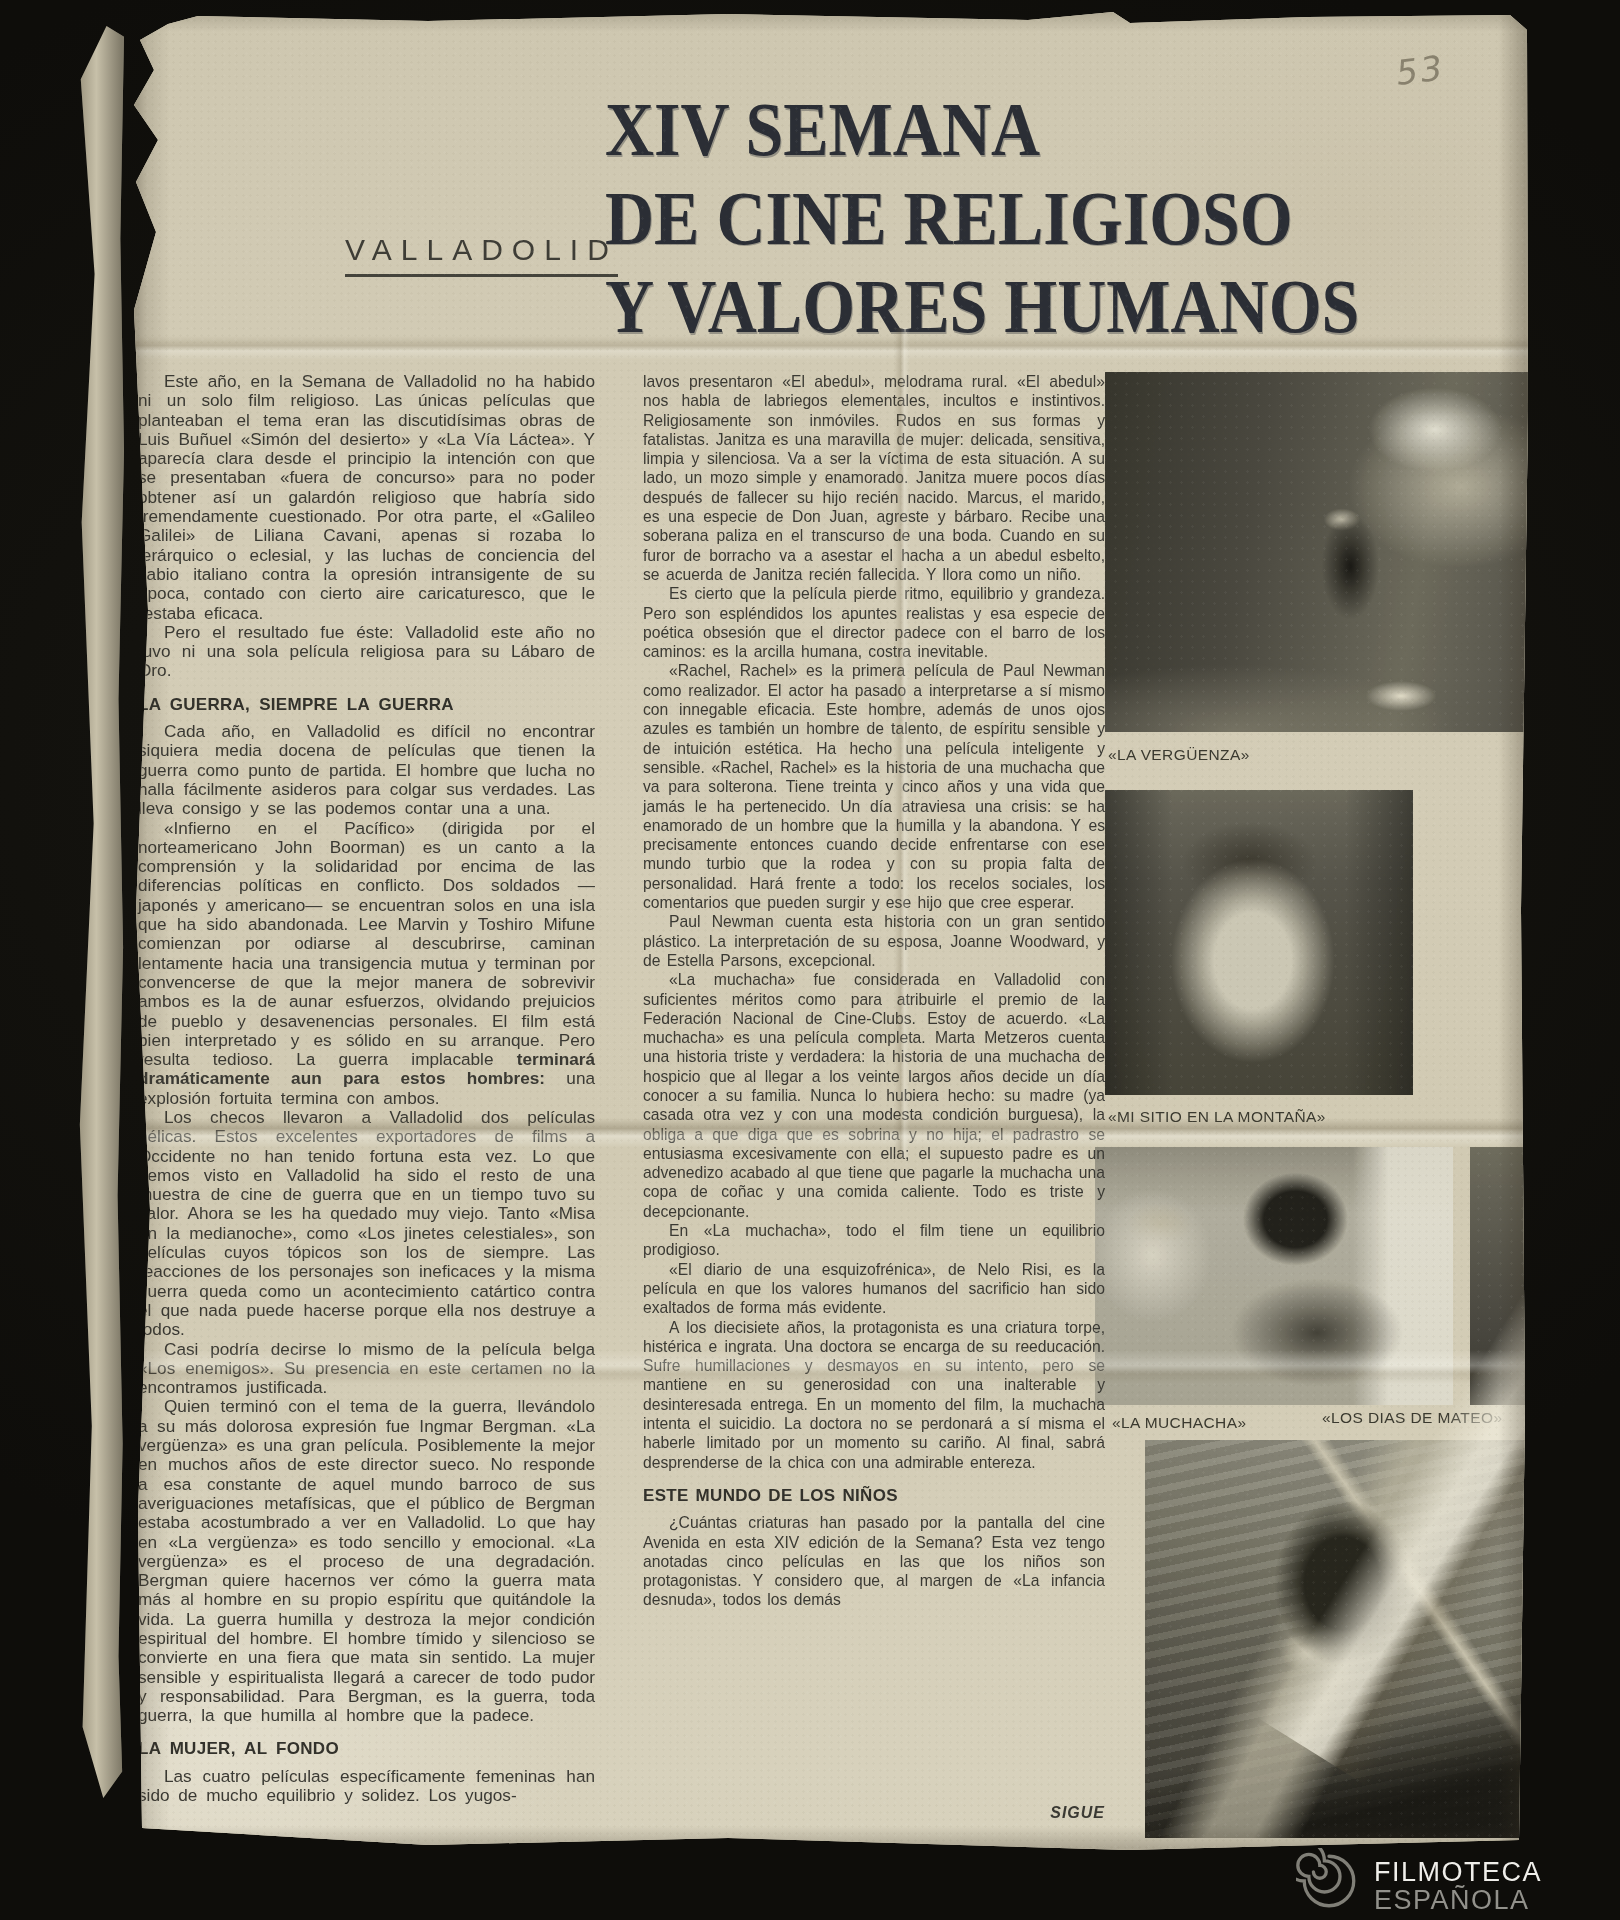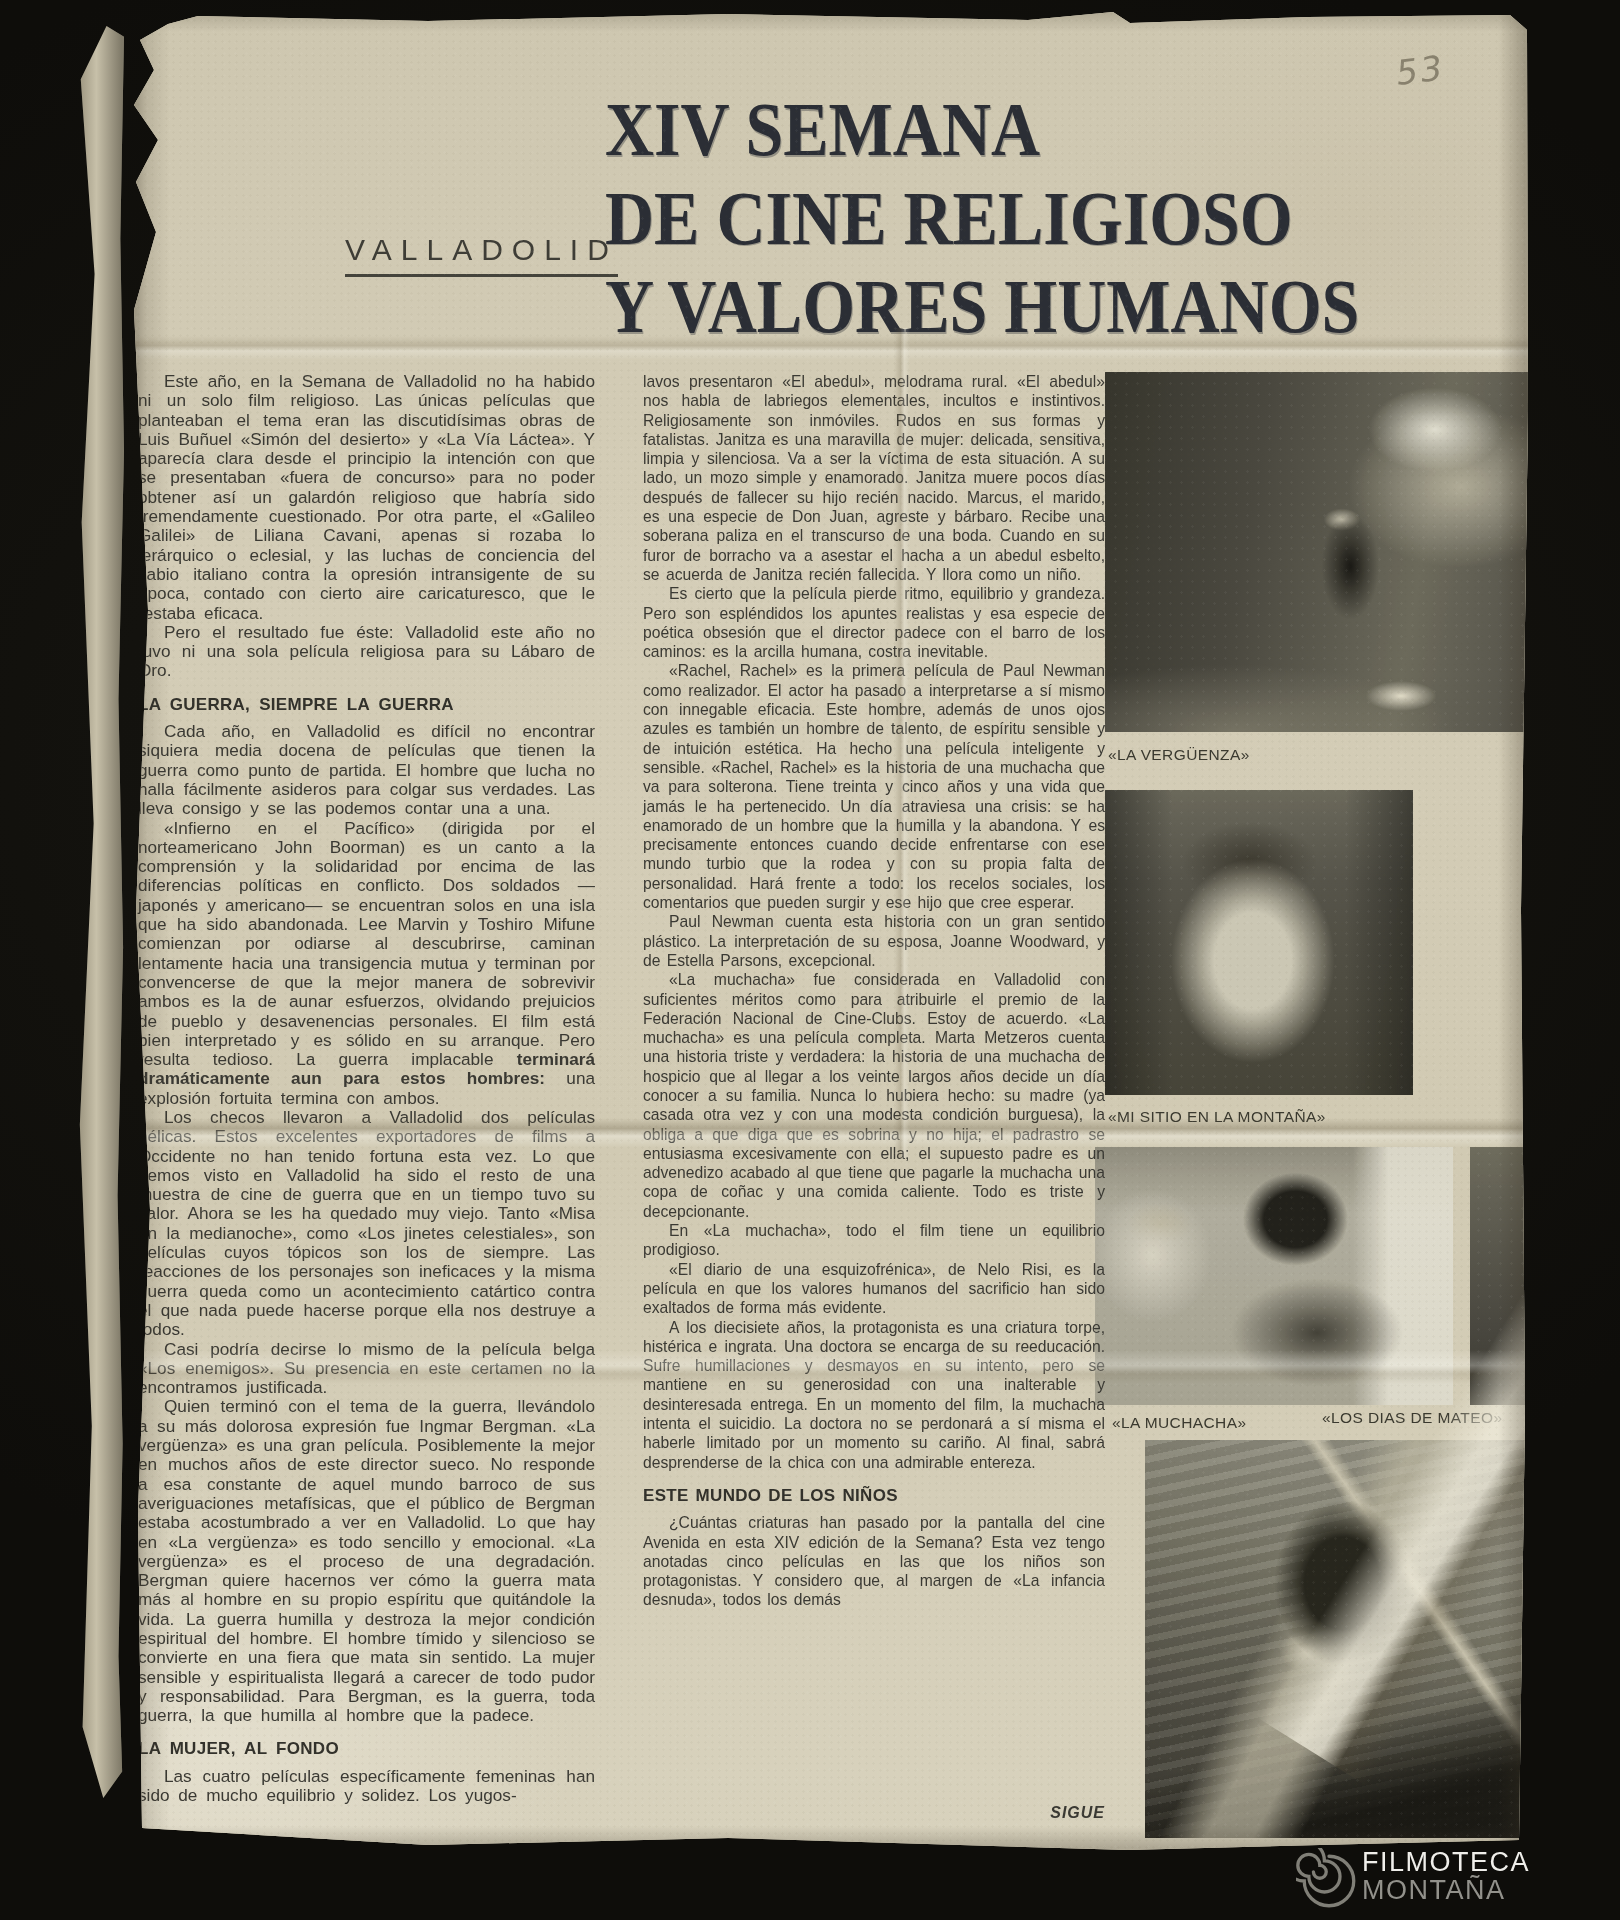--- a/index.html
+++ b/index.html
@@ -101,21 +101,21 @@
       linear-gradient(200deg,#9b998b 0%,#7a7869 40%,#4f4d43 76%,#3a3830 100%);}
   .caption{position:absolute;z-index:22;font-size:15.5px;letter-spacing:.4px;color:#3a392f;white-space:nowrap;}
   .cap-1{left:980px;top:736px;}
   .cap-2{left:980px;top:1098px;}
   .cap-3{left:984px;top:1404px;}
   .cap-4{left:1194px;top:1399px;}
   
   .pencil{position:absolute;left:1268px;top:40px;z-index:30;font-family:"DejaVu Sans", sans-serif;
     font-style:italic;font-size:34px;letter-spacing:3px;color:#7d7663;opacity:.85;transform:rotate(-7deg);}
   
-  .watermark{position:absolute;left:1296px;top:1848px;display:flex;align-items:flex-start;z-index:5;}
+  .watermark{position:absolute;left:1296px;top:1848px;display:flex;align-items:flex-end;gap:12px;z-index:5;}
   .watermark .wm-icon{width:66px;height:66px;opacity:.85;}
   .wm-text{line-height:28px;font-size:27px;letter-spacing:1.5px;}
   .wm-line1{color:#efeeea;}
   .wm-line2{color:#92918b;}
 </style>
 </head>
 <body>
 
 <div class="scan">
 
@@ -177,17 +177,17 @@
     <div class="crease crease-v1"></div>
     <div class="crease fold-diag"></div>
   </div>
 
   <div class="watermark">
     <svg class="wm-icon" viewBox="0 0 72 72">
       <path d="M36,36 m0,-27 a27,27 0 1,1 -27,27 a22,22 0 1,1 22,-22 a17,17 0 1,1 -17,17 a12,12 0 1,1 12,-12 a7,7 0 1,1 -7,7" fill="none" stroke="#95938b" stroke-width="3.6" stroke-linecap="round"></path>
     </svg>
     <div class="wm-text">
       <div class="wm-line1">FILMOTECA</div>
-      <div class="wm-line2">MONTAÑA</div>
+      <div class="wm-line2">ESPAÑOLA</div>
     </div>
   </div>
 
 </div>
 
 </body></html>

